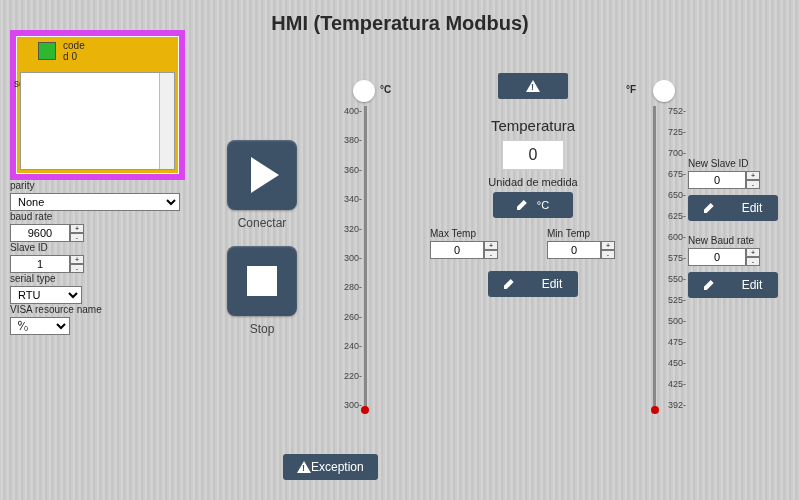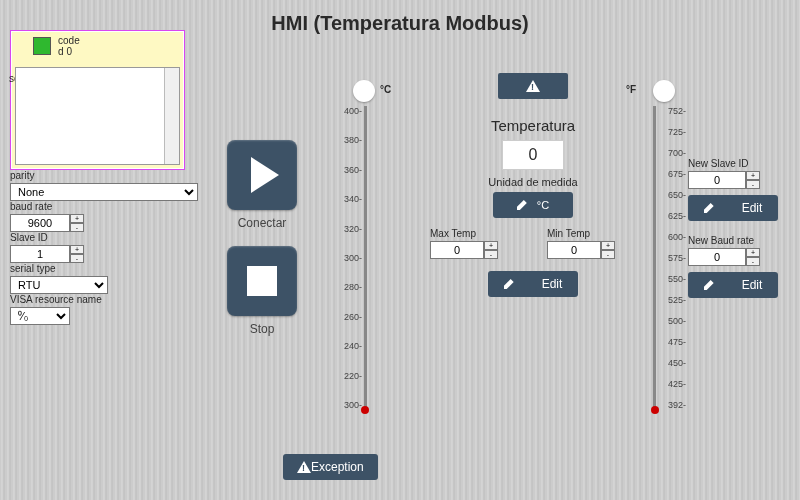--- a/index.html
+++ b/index.html
@@ -1,28 +1,28 @@
 <!DOCTYPE html>
 <html><head>
 <meta charset="utf-8">
 <style>
 body{margin:0;width:800px;height:500px;font-family:Arial,sans-serif;font-size:11px;color:#2a2a2a;background:repeating-linear-gradient(90deg,#c8c8c8 0,#d8d8d8 2px,#c0c0c0 4px,#d0d0d0 6px);overflow:hidden;position:relative}
 .title{position:absolute;left:0;right:0;top:12px;text-align:center;font-size:20px;font-weight:bold}
 .panel{position:absolute}
 .left{left:10px;top:30px;width:175px}
-.src-box{background:#fef9c3;border:1px solid #d946ef;padding:4px;height:130px;position:relative;box-shadow:inset 0 0 0 1px #fff}
+.src-box{background:#eab308;border:6px solid #d946ef;padding:4px;height:130px;position:relative;box-shadow:inset 0 0 0 1px #fff}
 .ind{width:16px;height:16px;background:#2fb82f;border:1px solid #555;display:inline-block;vertical-align:top;margin:2px 4px 0 18px}
 .src-lbl{display:inline-block;font-size:10px;line-height:11px}
 .src-inner{position:absolute;left:4px;right:4px;top:36px;bottom:4px;background:#fff;border:1px solid #999}
 .src-inner::after{content:"";position:absolute;right:0;top:0;bottom:0;width:14px;background:#f0f0f0;border-left:1px solid #bbb}
 .src-tag{position:absolute;left:-2px;top:42px;font-size:10px;transform:rotate(0deg)}
 .fld{}
 .fld label{display:block;font-size:10px;margin-bottom:2px}
 select,input[type=text]{font-size:11px;height:18px;background:#fff;border:1px solid #777;padding:0 3px;box-sizing:border-box}
-select{width:188px}
+select{width:170px}
 .num-wrap{display:flex;width:170px}
 .num-wrap input{width:60px;text-align:center}
 .spin{width:14px;display:flex;flex-direction:column}
 .spin button{height:9px;font-size:7px;line-height:5px;padding:0;border:1px solid #777;background:#f0f0f0;cursor:pointer}
 .btn-col{left:218px;top:140px;width:88px;text-align:center}
 .big-btn{width:70px;height:70px;background:#3d5266;border-radius:8px;display:flex;align-items:center;justify-content:center;cursor:pointer;margin:0 auto;box-shadow:inset 0 1px 2px rgba(255,255,255,.2),0 1px 2px rgba(0,0,0,.3)}
 .big-btn .play{width:0;height:0;border-left:28px solid #fff;border-top:18px solid transparent;border-bottom:18px solid transparent;margin-left:6px}
 .big-btn .stop{width:30px;height:30px;background:#fff}
 .btn-lbl{margin-top:6px;margin-bottom:16px;font-size:12px;color:#444}
 .exc-btn{position:absolute;left:283px;bottom:20px;background:#3d5266;color:#fff;padding:6px 14px;border-radius:3px;display:flex;align-items:center;cursor:pointer;font-size:12px}
@@ -91,21 +91,21 @@
     <div class="num-wrap">
         <input type="text" value="1" style="">
         <div class="spin">
           <button>+</button>
           <button>-</button>
         </div>
       </div>
     </div>
 
   <div class="fld"><label>serial type</label>
-    <select style="width:98px"><option>RTU</option></select></div>
+    <select style="width:72px"><option>RTU</option></select></div>
 
   <div class="fld"><label>VISA resource name</label>
     <select style="width:60px"><option>⁰⁄₀</option></select></div>
 </div>
 
 <div class="panel btn-col">
   <div class="big-btn">
       <div class="play"></div>
     </div>
   <div class="btn-lbl">Conectar</div>

